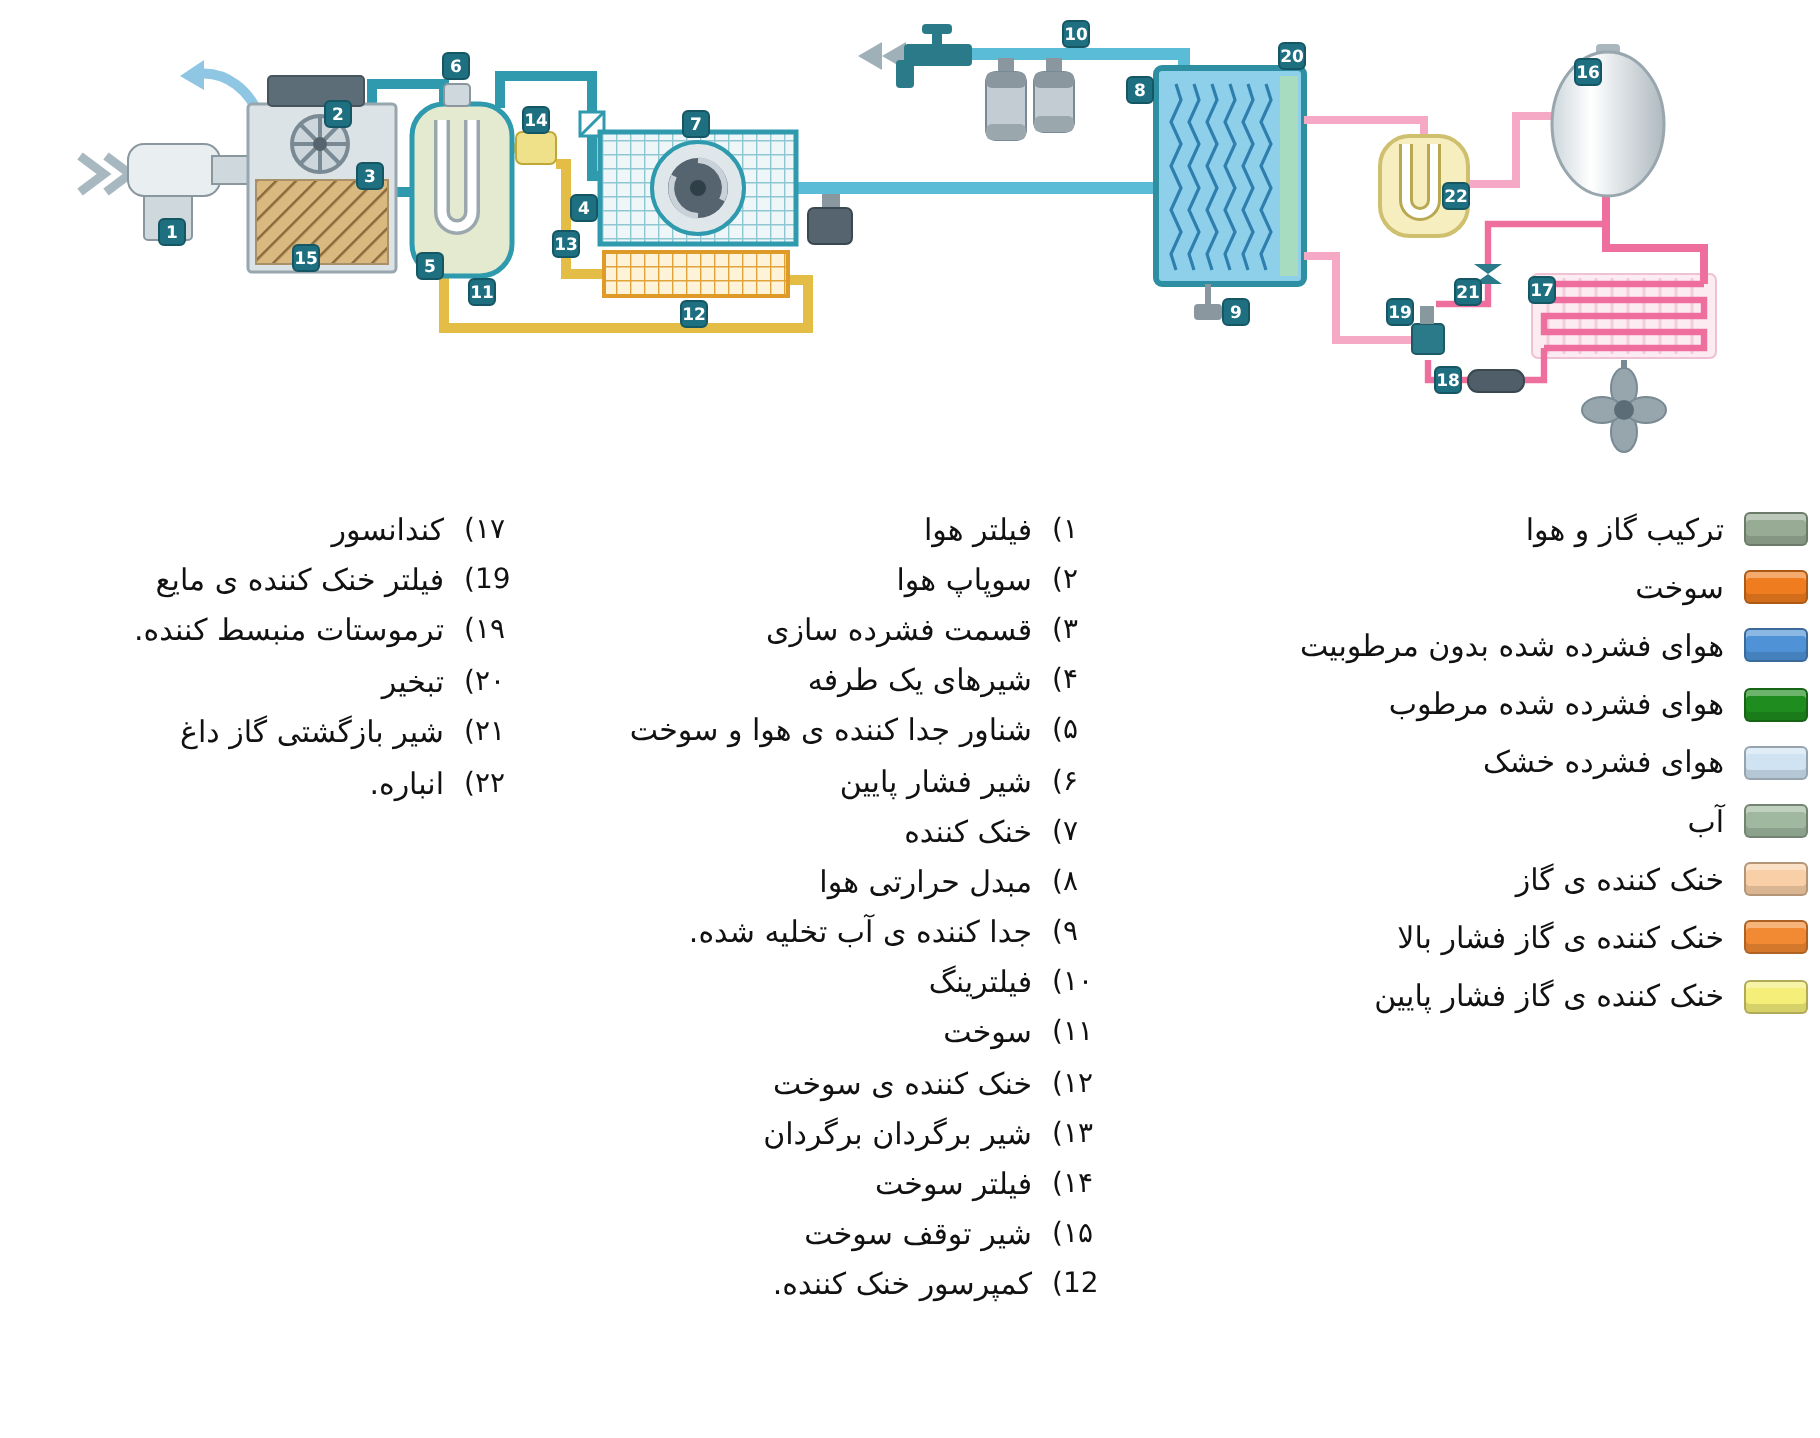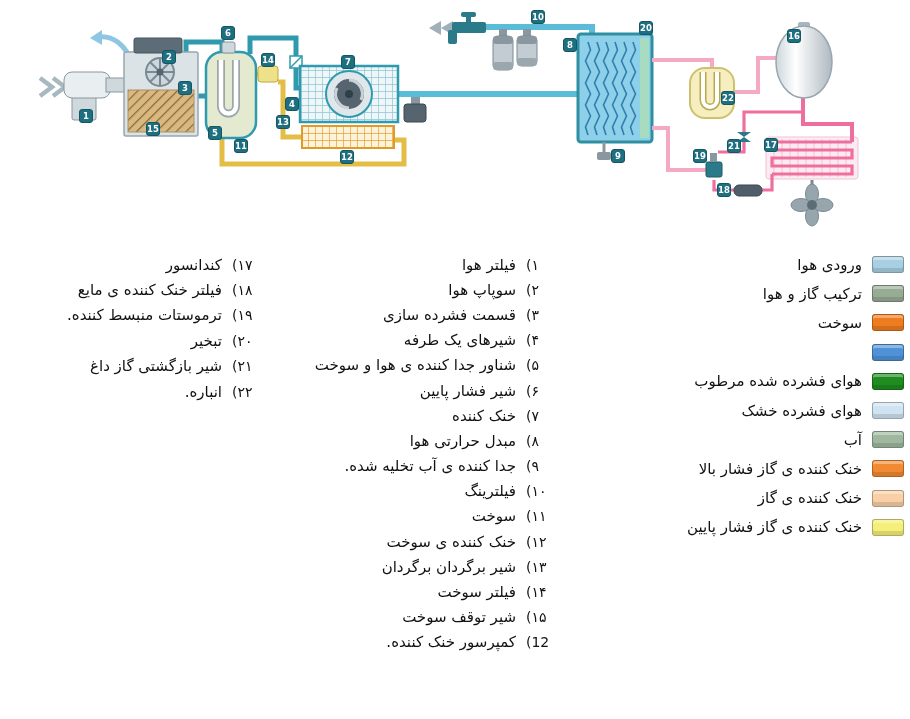--- a/index.html
+++ b/index.html
@@ -303,55 +303,52 @@
       </g>
       <g>
         <rect x="721.5" y="91.5" width="13" height="13" rx="2.5" fill="#1e6f80" stroke="#145663"></rect>
         <text x="728" y="101.2" text-anchor="middle" font-size="8.5" font-weight="bold" font-family="DejaVu Sans, sans-serif" fill="#ffffff">22</text>
       </g>
     </svg>
 </div>
 
 <div class="legend-colors">
     <div class="crow">
-      <span class="swatch" style="background: rgb(169, 207, 226);"></span>
-      <span class="clabel">ورودی هوا</span>
-    </div>
-    <div class="crow">
       <span class="swatch" style="background: rgb(152, 171, 148);"></span>
       <span class="clabel">ترکیب گاز و هوا</span>
     </div>
     <div class="crow">
       <span class="swatch" style="background: rgb(239, 125, 31);"></span>
       <span class="clabel">سوخت</span>
     </div>
     <div class="crow">
       <span class="swatch" style="background: rgb(79, 147, 214);"></span>
+      <span class="clabel">هوای فشرده شده بدون مرطوبیت</span>
     </div>
     <div class="crow">
       <span class="swatch" style="background: rgb(30, 140, 30);"></span>
       <span class="clabel">هوای فشرده شده مرطوب</span>
     </div>
     <div class="crow">
       <span class="swatch" style="background: rgb(207, 227, 242);"></span>
       <span class="clabel">هوای فشرده خشک</span>
     </div>
     <div class="crow">
       <span class="swatch" style="background: rgb(160, 184, 159);"></span>
       <span class="clabel">آب</span>
     </div>
     <div class="crow">
+      <span class="swatch" style="background: rgb(248, 207, 166);"></span>
+      <span class="clabel">خنک کننده ی گاز</span>
+    </div>
+    <div class="crow">
       <span class="swatch" style="background: rgb(242, 138, 51);"></span>
       <span class="clabel">خنک کننده ی گاز فشار بالا</span>
     </div>
     <div class="crow">
-      <span class="swatch" style="background: rgb(248, 207, 166);"></span>
-      <span class="clabel">خنک کننده ی گاز</span>
-    </div>
-    <div class="crow">
       <span class="swatch" style="background: rgb(245, 238, 121);"></span>
       <span class="clabel">خنک کننده ی گاز فشار پایین</span>
     </div>
   </div>
 <div id="list-mid" class="legend-list">
     <div class="nrow">
       <span class="nnum">(۱</span>
       <span class="nlabel">فیلتر هوا</span>
     </div>
     <div class="nrow">
@@ -414,21 +411,21 @@
       <span class="nnum">(12</span>
       <span class="nlabel">کمپرسور خنک کننده.</span>
     </div>
   </div>
 <div id="list-left" class="legend-list">
     <div class="nrow">
       <span class="nnum">(۱۷</span>
       <span class="nlabel">کندانسور</span>
     </div>
     <div class="nrow">
-      <span class="nnum">(۱۸</span>
+      <span class="nnum">(19</span>
       <span class="nlabel">فیلتر خنک کننده ی مایع</span>
     </div>
     <div class="nrow">
       <span class="nnum">(۱۹</span>
       <span class="nlabel">ترموستات منبسط کننده.</span>
     </div>
     <div class="nrow">
       <span class="nnum">(۲۰</span>
       <span class="nlabel">تبخیر</span>
     </div>

